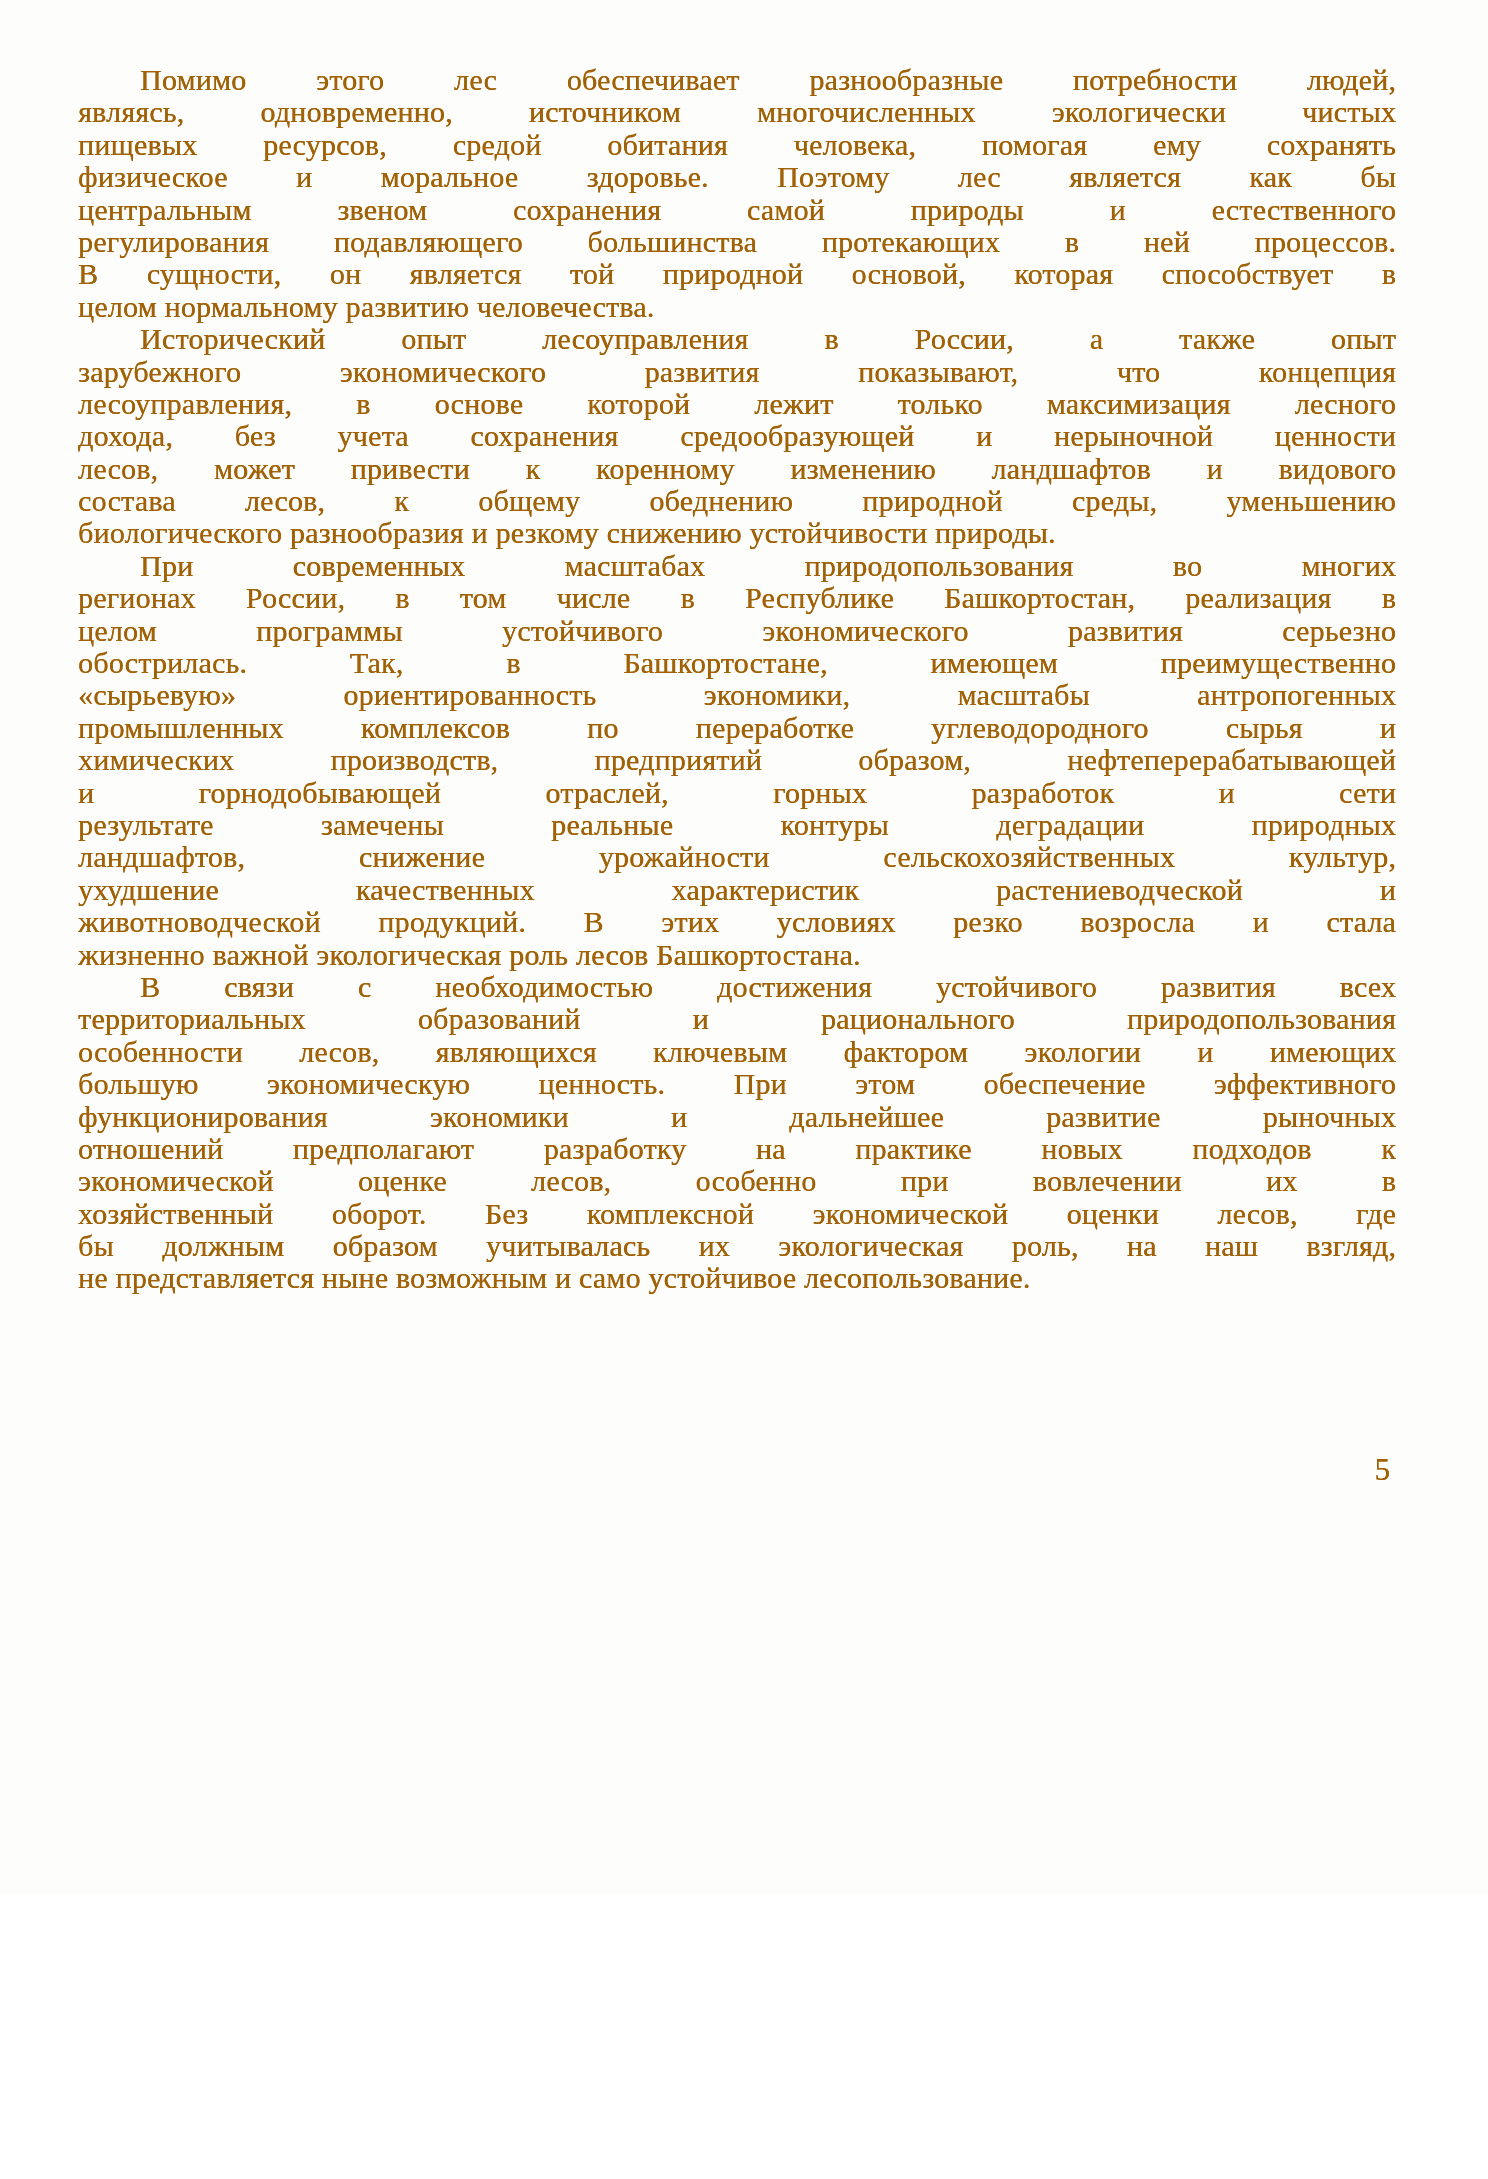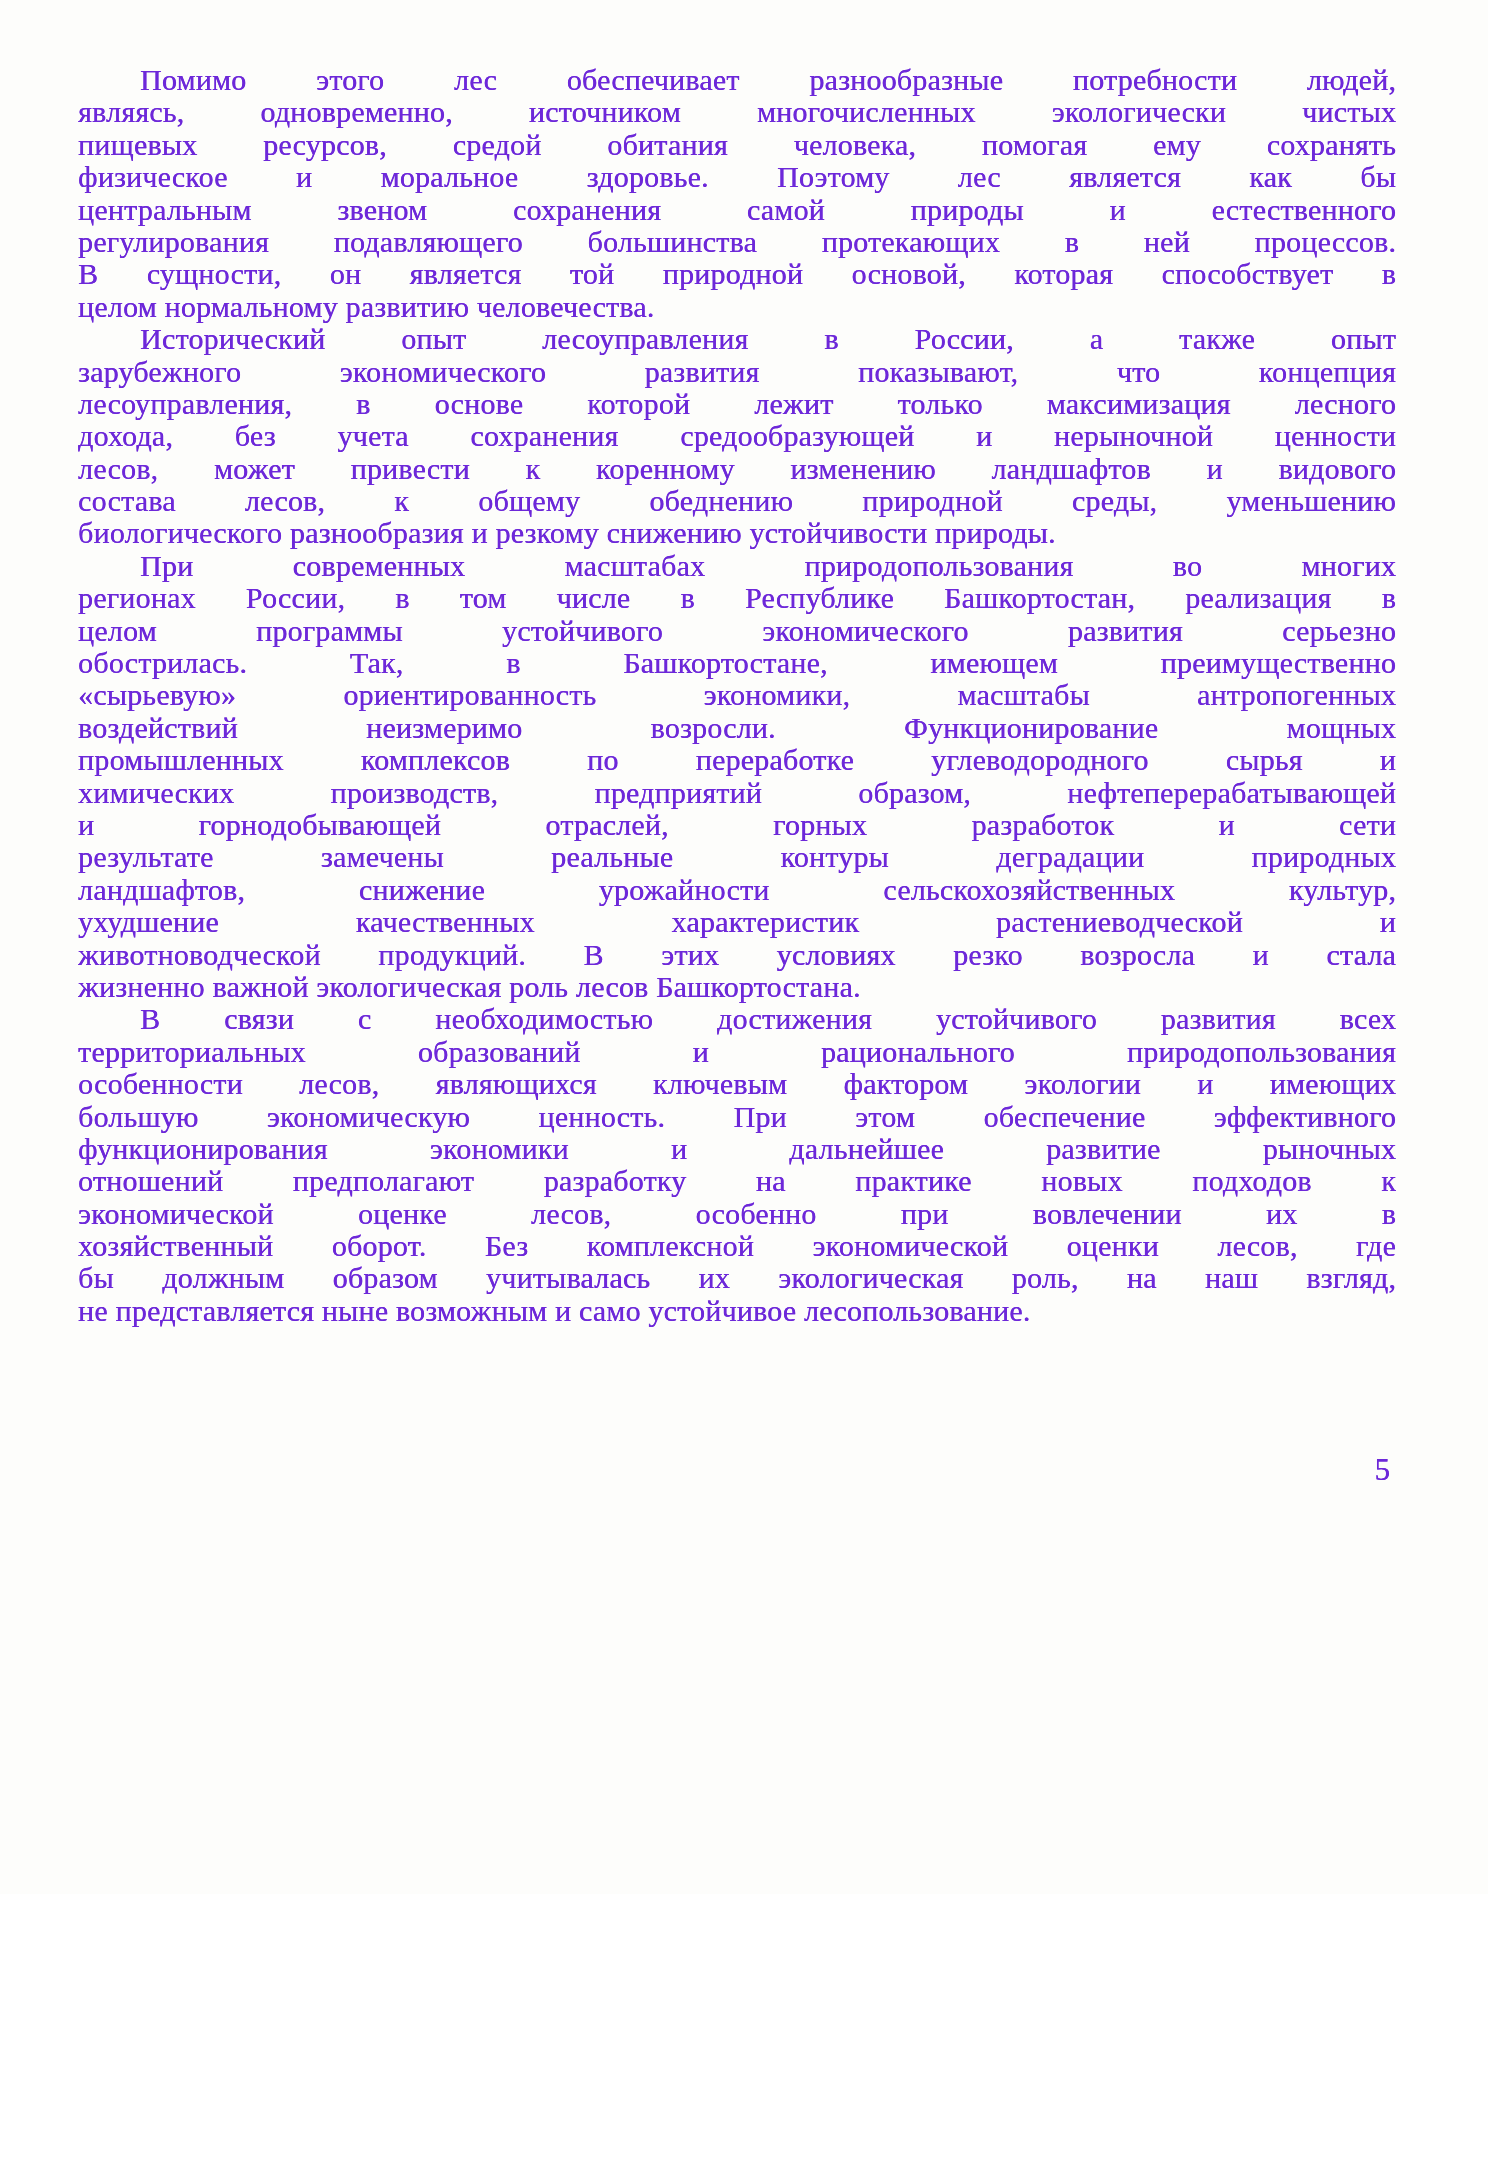--- a/index.html
+++ b/index.html
@@ -6,21 +6,21 @@
     margin: 0;
     padding: 0;
     background: #ffffff;
   }
   .page {
     position: relative;
     width: 1488px;
     height: 1894px;
     background: #fdfdfb;
     overflow: hidden;
-    color: #6d28d9;
+    color: #a16207;
     font-family: "Liberation Serif", serif;
   }
   .text-block {
     position: absolute;
     left: 78px;
     top: 64px;
     width: 1318px;
   }
   .paragraph {
     margin: 0;
@@ -73,21 +73,20 @@
         <div class="line">лесов, может привести к коренному изменению ландшафтов и видового</div>
         <div class="line">состава лесов, к общему обеднению природной среды, уменьшению</div>
         <div class="line last-line">биологического разнообразия и резкому снижению устойчивости природы.</div>
       </div>
       <div class="paragraph">
         <div class="line first-line">При современных масштабах природопользования во многих</div>
         <div class="line">регионах России, в том числе в Республике Башкортостан, реализация в</div>
         <div class="line">целом программы устойчивого экономического развития серьезно</div>
         <div class="line">обострилась. Так, в Башкортостане, имеющем преимущественно</div>
         <div class="line">«сырьевую» ориентированность экономики, масштабы антропогенных</div>
-        <div class="line">воздействий неизмеримо возросли. Функционирование мощных</div>
         <div class="line">промышленных комплексов по переработке углеводородного сырья и</div>
         <div class="line">химических производств, предприятий образом, нефтеперерабатывающей</div>
         <div class="line">и горнодобывающей отраслей, горных разработок и сети</div>
         <div class="line">результате замечены реальные контуры деградации природных</div>
         <div class="line">ландшафтов, снижение урожайности сельскохозяйственных культур,</div>
         <div class="line">ухудшение качественных характеристик растениеводческой и</div>
         <div class="line">животноводческой продукций. В этих условиях резко возросла и стала</div>
         <div class="line last-line">жизненно важной экологическая роль лесов Башкортостана.</div>
       </div>
       <div class="paragraph">

